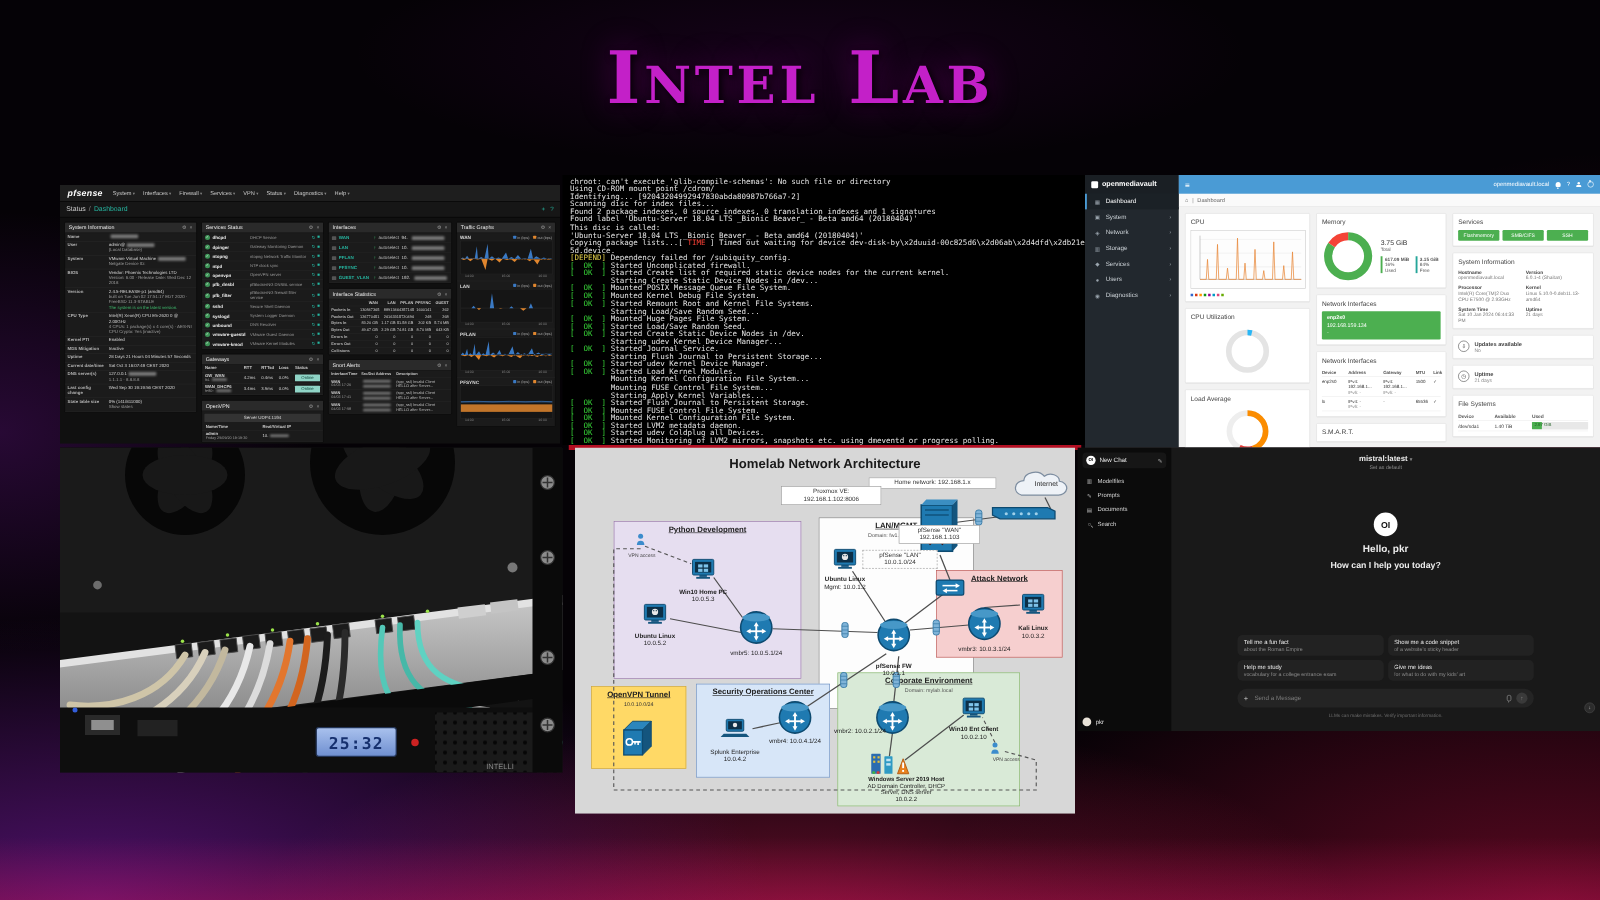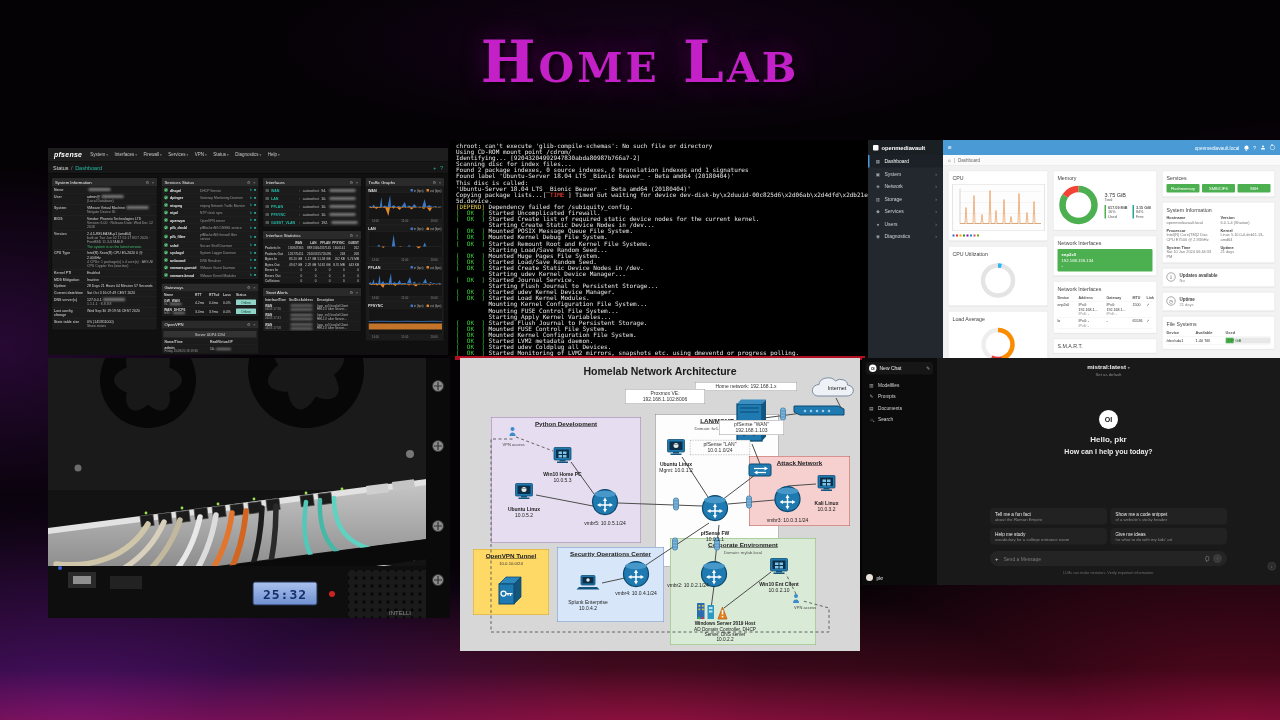--- a/index.html
+++ b/index.html
@@ -185,21 +185,21 @@
   .sh-mic::after{content:"";position:absolute;left:1px;bottom:-3px;width:1.4px;height:2.5px;background:#9a9a9a;}
   .ci-send{width:18px;height:18px;border-radius:50%;background:#3a3a3a;color:#888;display:flex;align-items:center;justify-content:center;font-size:9px;flex:none;}
   .ch-foot{position:absolute;top:424px;left:0;right:0;text-align:center;font-size:7.5px;color:#6e6e6e;}
   .ch-scroll{position:absolute;right:8px;top:408px;width:15px;height:15px;border-radius:50%;background:#2c2c2c;border:1px solid #4a4a4a;color:#bbb;font-size:8px;display:flex;align-items:center;justify-content:center;}
 </style>
 </head>
 <body>
 
 <div class="stage">
 
-  <div class="main-title">Home Lab</div>
+  <div class="main-title">Intel Lab</div>
 
   <div class="win w-pf">
     <div class="inner2 pf">
       <div class="pf-nav">
         <span class="pf-logo">pfsense</span>
         <div class="pf-menu">
 
         <span class="pf-mi">System</span>
             <span class="pf-mi">Interfaces</span>
             <span class="pf-mi">Firewall</span>

